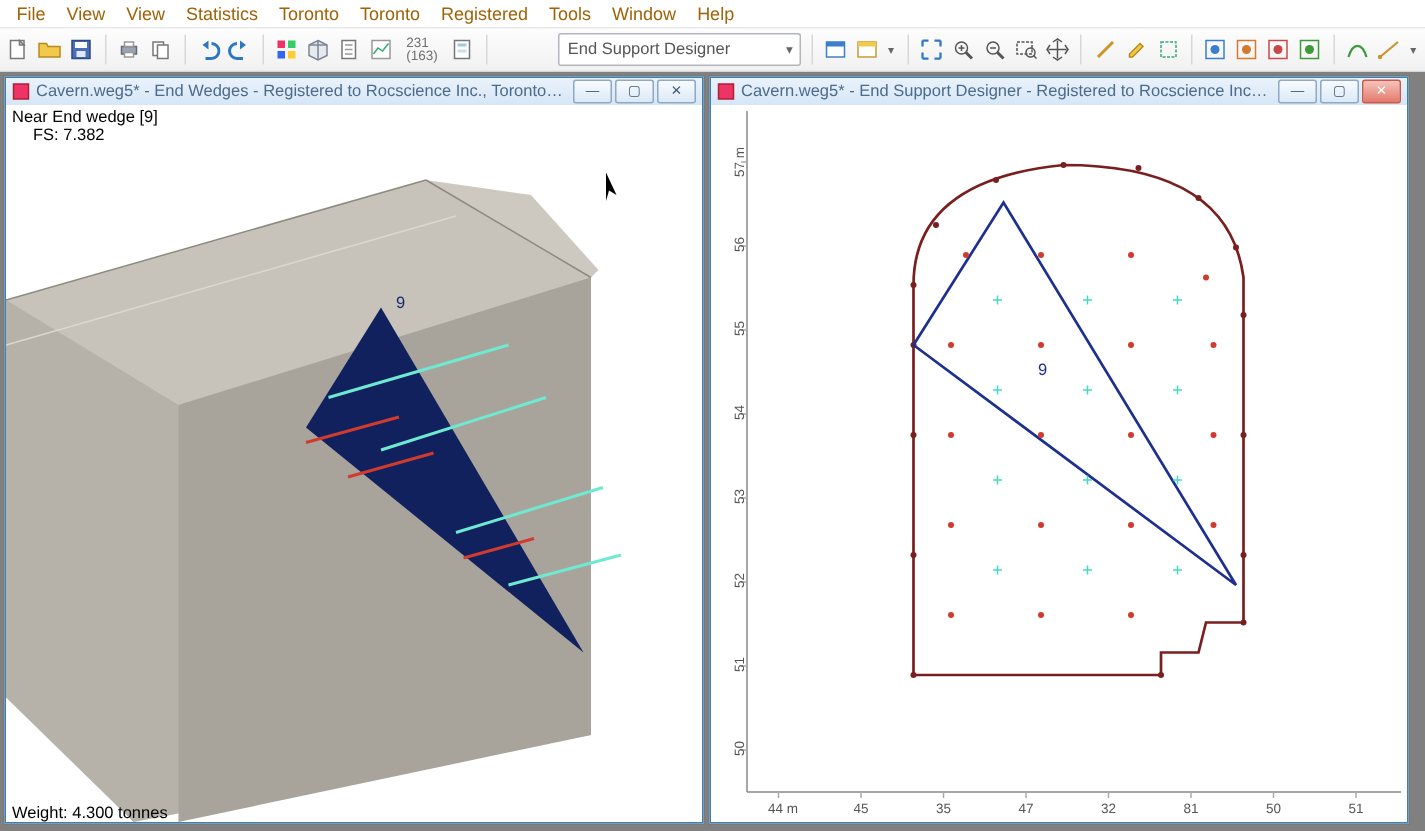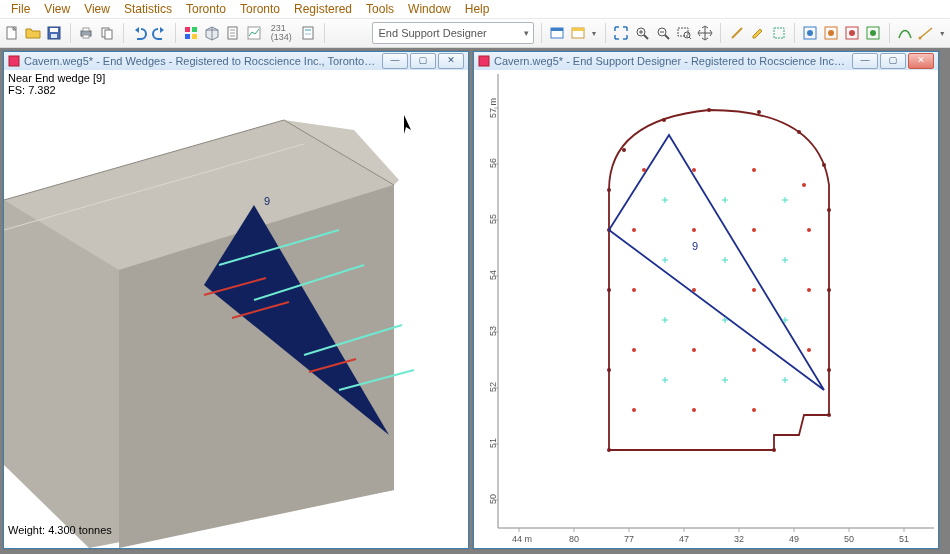--- a/index.html
+++ b/index.html
@@ -212,21 +212,21 @@
       </svg>
   </div>
   <div class="tb-btn">
     <svg viewBox="0 0 16 16">
         <rect x="2" y="2" width="12" height="12" fill="#fff" stroke="#999"></rect>
         <polyline points="3,11 6,7 9,9 13,4" fill="none" stroke="#3a7"></polyline>
       </svg>
   </div>
   <div class="tb-stat">
     <span>231</span>
-    <span>(134)</span>
+    <span>(163)</span>
   </div>
   <div class="tb-btn">
     <svg viewBox="0 0 16 16">
         <rect x="3" y="2" width="10" height="12" fill="#fff" stroke="#777"></rect>
         <rect x="5" y="4" width="6" height="2" fill="#9cd"></rect>
         <rect x="5" y="8" width="6" height="2" fill="#cde"></rect>
       </svg>
   </div>
   <div class="tb-sep"></div>
 
@@ -384,22 +384,22 @@
         <line x1="305" y1="302" x2="352" y2="289" stroke="#d13a2f" stroke-width="2"></line>
 
         <text x="260" y="135" font-size="11" fill="#172a6e">9</text>
 
         <g>
           <polygon points="400,45 407,60 402,57 400,64" fill="#000"></polygon>
           </g>
       </svg>
 
       <div class="overlay-text" style="left:4px;top:2px">Near End wedge [9]</div>
-      <div class="overlay-text" style="left:4px;top:14px">FS: 7.382</div>
-      <div class="overlay-text" style="left:4px;bottom:12px">Weight: 4.300 tonnes</div>
+      <div class="overlay-text" style="left:18px;top:14px">FS: 7.382</div>
+      <div class="overlay-text" style="left:4px;bottom:0">Weight: 4.300 tonnes</div>
     </div>
   </div>
 
   <div class="child" style="left:473px; top:3px; width:466px; height:498px">
     <div class="titlebar">
       <span class="wicon">
         <svg viewBox="0 0 12 12">
             <rect x="1" y="1" width="10" height="10" fill="#e36" stroke="#a23"></rect>
           </svg>
       </span>
@@ -510,25 +510,25 @@
               <path d="M248 310h6m-3 -3v6"></path>
               <path d="M308 310h6m-3 -3v6"></path>
           </g>
         </g>
 
         <text x="218" y="180" font-size="11" fill="#1d2f8f">9</text>
       </svg>
 
       
       <div class="axis-label" style="left:38px;bottom:4px">44 m</div>
-      <div class="axis-label" style="left:95px;bottom:4px">80</div>
-      <div class="axis-label" style="left:150px;bottom:4px">77</div>
+      <div class="axis-label" style="left:95px;bottom:4px">45</div>
+      <div class="axis-label" style="left:150px;bottom:4px">35</div>
       <div class="axis-label" style="left:205px;bottom:4px">47</div>
       <div class="axis-label" style="left:260px;bottom:4px">32</div>
-      <div class="axis-label" style="left:315px;bottom:4px">49</div>
+      <div class="axis-label" style="left:315px;bottom:4px">81</div>
       <div class="axis-label" style="left:370px;bottom:4px">50</div>
       <div class="axis-label" style="left:425px;bottom:4px">51</div>
 
       <div class="axis-label v" style="left:14px;top:434px">50</div>
       <div class="axis-label v" style="left:14px;top:378px">51</div>
       <div class="axis-label v" style="left:14px;top:322px">52</div>
       <div class="axis-label v" style="left:14px;top:266px">53</div>
       <div class="axis-label v" style="left:14px;top:210px">54</div>
       <div class="axis-label v" style="left:14px;top:154px">55</div>
       <div class="axis-label v" style="left:14px;top:98px">56</div>

